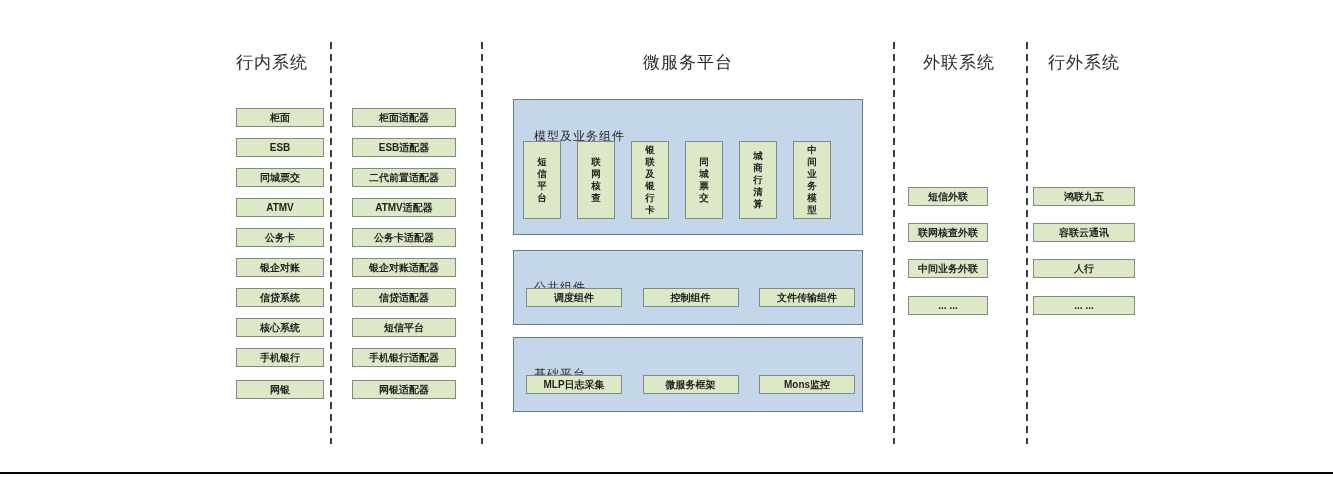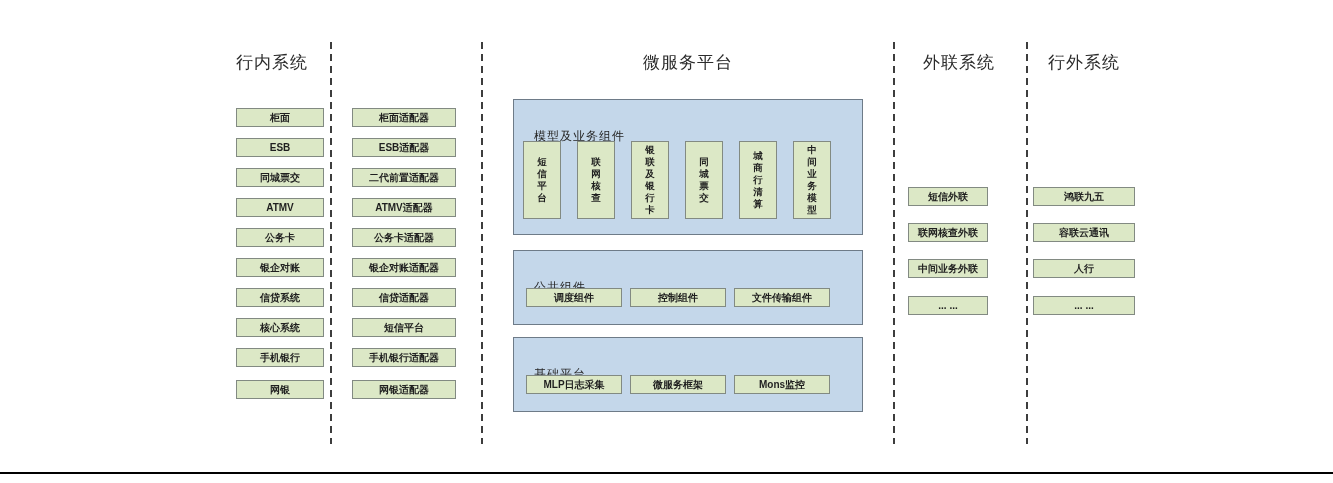--- a/index.html
+++ b/index.html
@@ -54,21 +54,21 @@
     background:#dce8c6;border:1px solid #828a82;
     display:flex;align-items:center;justify-content:center;
   }
   .vbox span{
     display:block;width:11px;
     font-size:9.5px;font-weight:bold;color:#1f1f1f;
     line-height:1.25;text-align:center;word-break:break-all;
   }
   
   .hrow{
-    position:absolute;left:12px;top:37px;width:304px;
+    position:absolute;left:12px;top:37px;width:329px;
     display:flex;justify-content:space-between;
   }
   .hrow .sbox{position:static;width:96px;}
   
   .bottom-line{position:absolute;left:0;top:472px;width:1333px;height:2px;background:#000;}
 </style>
 </head>
 <body>
 
 <div class="stage">

